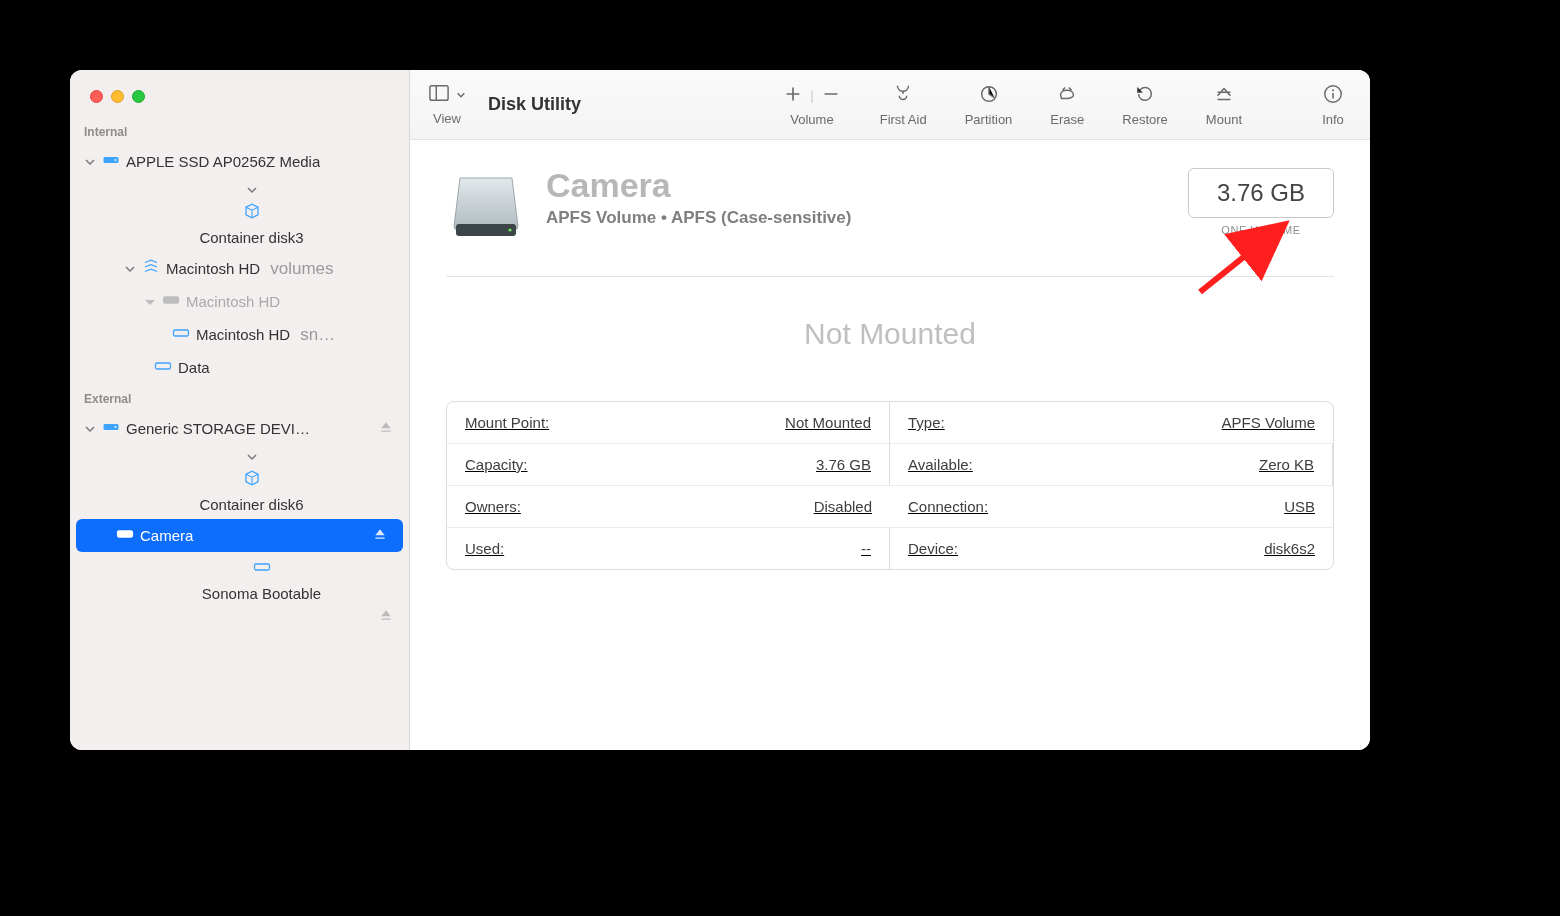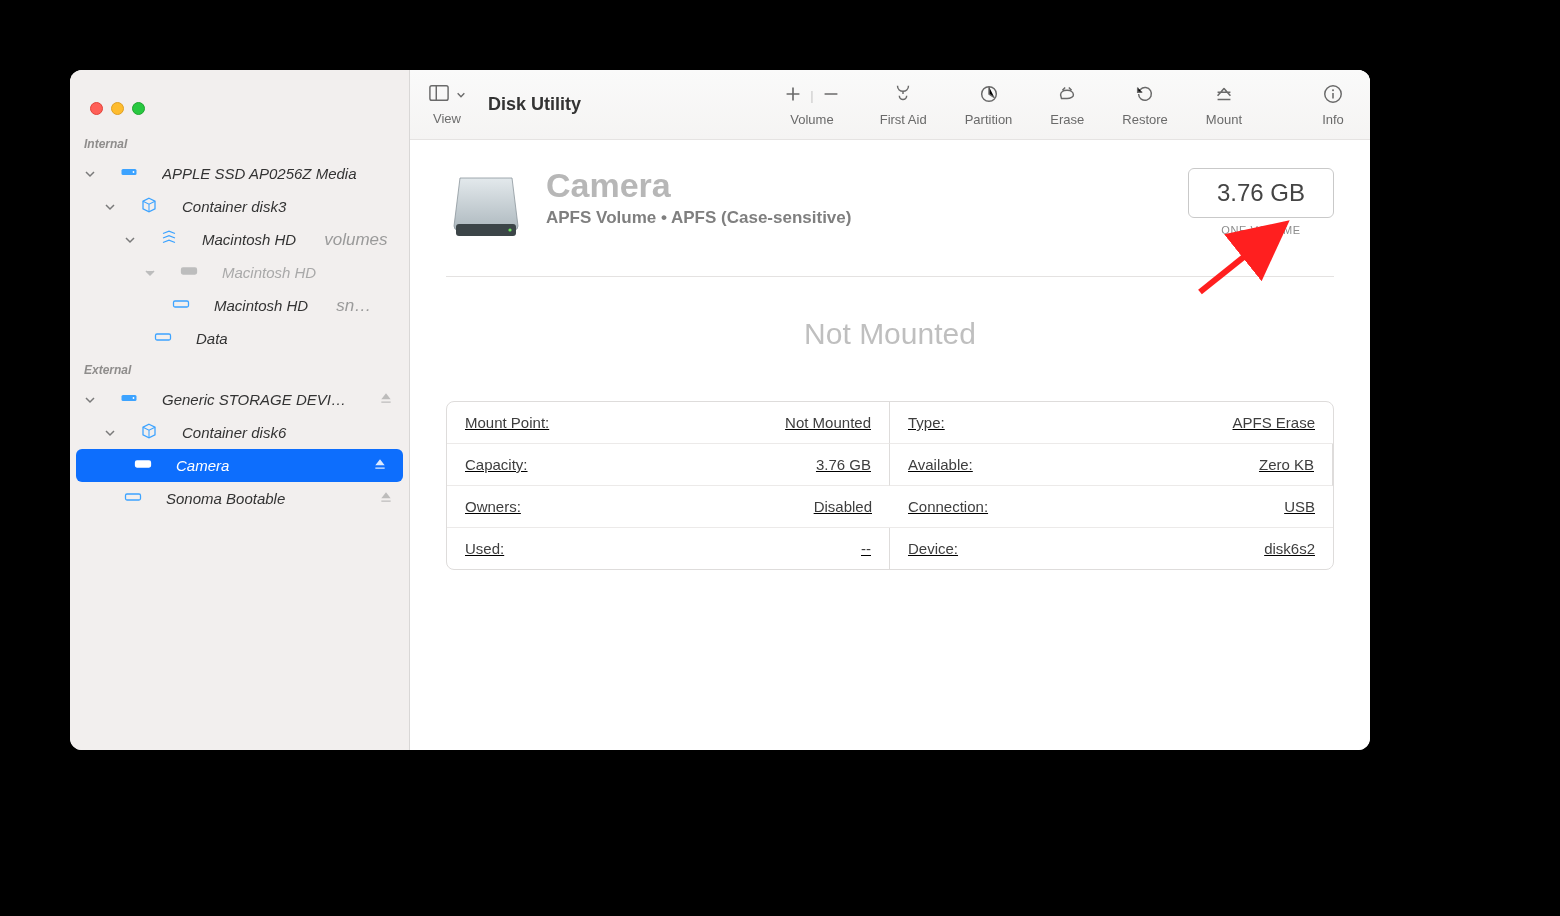--- a/index.html
+++ b/index.html
@@ -20,43 +20,42 @@
     border-radius: 12px;
     box-shadow: 0 30px 60px rgba(0,0,0,0.55), 0 0 0 1px rgba(0,0,0,0.06);
     display: flex;
     overflow: hidden;
   }
   
   .sidebar {
     width: 340px;
     background: linear-gradient(#f2efee, #f2efee);
     border-right: 1px solid #d9d7d6;
-    padding-top: 32px;
-    font-style: italic;
+    padding-top: 20px;
   }
   .traffic-lights { display: flex; gap: 8px; padding: 0 0 14px 20px; }
   .tl { width: 13px; height: 13px; border-radius: 50%; }
   .tl.red { background: #ff5f57; border: 0.5px solid #e24239; }
   .tl.yellow { background: #febc2e; border: 0.5px solid #dfa023; }
   .tl.green { background: #28c840; border: 0.5px solid #1fa52f; }
   .section-label {
     color: #8f8d8c; font-size: 12px; font-weight: 600; padding: 8px 14px 6px;
   }
   .tree-row {
-    display: flex; align-items: center; gap: 24px;
+    display: flex; align-items: center; gap: 6px;
     padding: 6px 10px 6px 14px;
     font-size: 15px; color: #333;
     white-space: nowrap;
     overflow: hidden;
   }
   .tree-row.selected { background: #0d6efd; color: #fff; border-radius: 6px; margin: 0 6px; padding-left: 8px; }
   .tree-row.selected .icon-volume path { fill: #fff; }
   .tree-row.selected .icon-volume-inner { stroke:#fff; }
   .indent0 { padding-left: 14px; }
-  .indent1 { padding-left: 34px; }
+  .indent1 { padding-left: 34px; flex-direction: column; }
   .indent2 { padding-left: 54px; }
   .indent3 { padding-left: 74px; }
   .indent4ni { padding-left: 102px; }
   .chevron {
     width: 12px; height: 12px; flex-shrink:0;
     display:inline-flex; align-items:center; justify-content:center;
   }
   .dim { color: #a9a9a9; }
   .dim svg path { fill:#bdbdbd !important; stroke:#bdbdbd !important; }
   .suffix { color:#9a9a9a; font-size:17px; margin-left:4px; }
@@ -357,21 +356,21 @@
 
       <div class="not-mounted">Not Mounted</div>
 
       <div class="info-table">
         <div class="cell border-r border-b">
             <span class="k">Mount Point:</span>
             <span class="v">Not Mounted</span>
           </div>
         <div class="cell border-b">
             <span class="k">Type:</span>
-            <span class="v">APFS Erase</span>
+            <span class="v">APFS Volume</span>
           </div>
         <div class="cell border-r border-b">
             <span class="k">Capacity:</span>
             <span class="v">3.76 GB</span>
           </div>
         <div class="cell border-r border-b">
             <span class="k">Available:</span>
             <span class="v">Zero KB</span>
           </div>
         <div class="cell border-b">

